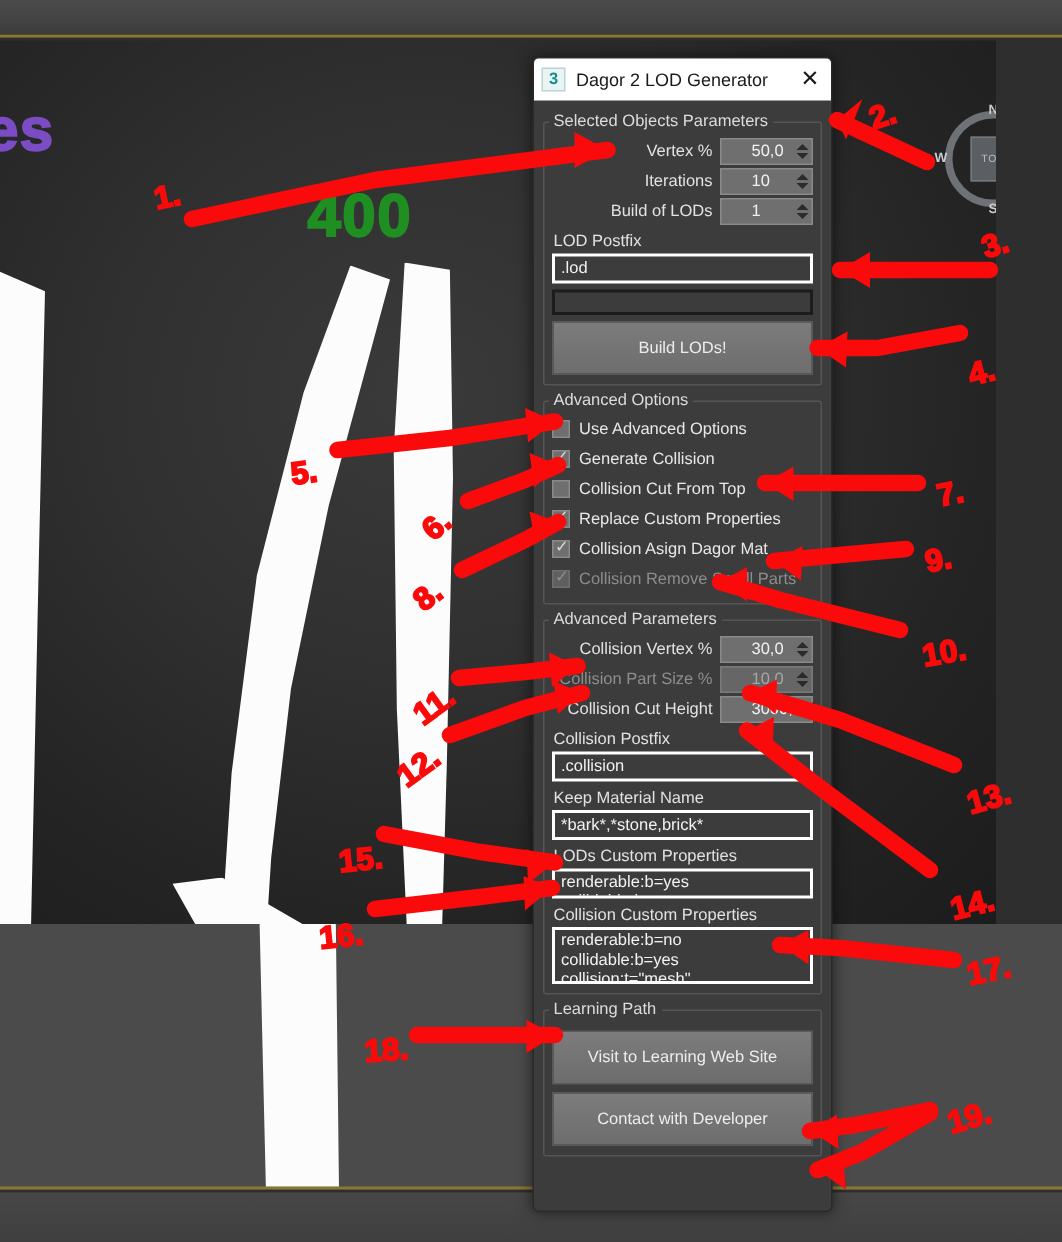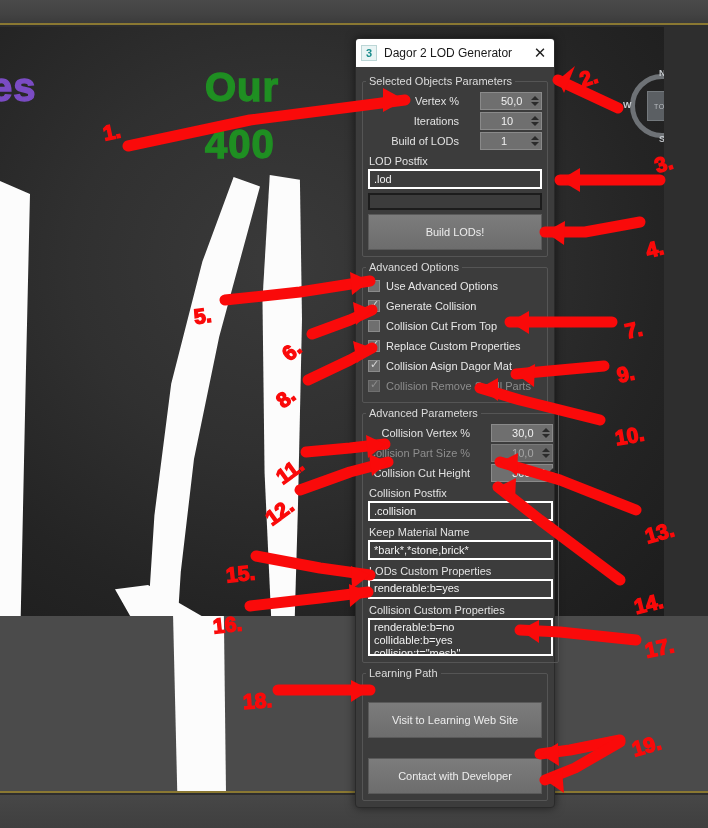--- a/index.html
+++ b/index.html
@@ -102,21 +102,21 @@
   }
   fieldset.group > legend {
     font-size: 11px; color: #dcdcdc; padding: 0 3px; margin-left: -2px;
   }
 
   .row {
     display: flex; align-items: center; justify-content: flex-end;
     margin: 2px 0; height: 18px;
   }
   .row .lbl {
-    font-size: 11px; color: #e2e2e2; margin-right: 21px; white-space: nowrap;
+    font-size: 11px; color: #e2e2e2; margin-right: 5px; white-space: nowrap;
   }
   .row .lbl.disabled { color: #8e8e8e; }
 
   .spin {
     position: relative; width: 62px; height: 18px;
     background: #6f6f6f; border: 1px solid #8a8a8a;
     display: flex; align-items: center;
   }
   .spin.disabled { background: #666; border-color: #7a7a7a; }
   .spin .val {
@@ -148,21 +148,21 @@
     overflow: hidden; white-space: pre; font-family: "Liberation Sans", sans-serif;
   }
   .textarea.h2 { height: 20px; }
   .textarea.h3 { height: 38px; }
 
   .btn {
     width: 100%; height: 36px; background: linear-gradient(#7c7c7c,#6d6d6d);
     border: 1px solid #5a5a5a; color: #ededed; font-size: 11px;
     font-family: "Liberation Sans", sans-serif; cursor: pointer; margin-top: 4px;
   }
-  .btn.lp { margin-top: 20px; }
+  .btn.lp { margin-top: 5px; }
 
   .chk { display: flex; align-items: center; height: 20px; }
   .chk .box {
     width: 12px; height: 12px; background: #6f6f6f; border: 1px solid #8a8a8a;
     flex: 0 0 auto; position: relative; margin-right: 6px;
   }
   .chk .box.checked::after {
     content: "\2713"; position: absolute; left: 1px; top: -3px;
     font-size: 11px; color: #d8d8d8;
   }
@@ -185,21 +185,20 @@
 <body>
 
 <div id="root">
 
   <div class="app-toolbar">
     <div class="app-toolbar-inner"></div>
   </div>
 
   <div class="viewport">
     <div class="vp-text purple" style="left:-10px; top:38px; font-size:40px;">es</div>
-    <div class="vp-text green" style="left:205px; top:38px; font-size:40px;">Our</div>
     <div class="vp-text green" style="left:205px; top:95px; font-size:40px;">400</div>
 
     <div class="mesh" style="left:-20px; top:153px; width:50px; height:470px;
                 clip-path: polygon(35% 0%, 100% 3%, 92% 40%, 80% 100%, 10% 100%, 0% 30%);"></div>
     <div class="mesh" style="left:140px; top:150px; width:120px; height:470px;
                 clip-path: polygon(78% 0%, 100% 2%, 66% 34%, 45% 60%, 34% 84%, 30% 100%, 5% 100%, 12% 72%, 26% 44%, 52% 18%);"></div>
     <div class="mesh" style="left:250px; top:148px; width:52px; height:480px;
                 clip-path: polygon(38% 0%, 96% 1%, 100% 30%, 92% 70%, 84% 100%, 44% 100%, 28% 62%, 24% 26%);"></div>
     <div class="mesh" style="left:115px; top:558px; width:150px; height:70px;
                 clip-path: polygon(0% 6%, 22% 0%, 64% 52%, 100% 66%, 100% 100%, 52% 86%, 10% 44%);"></div>

